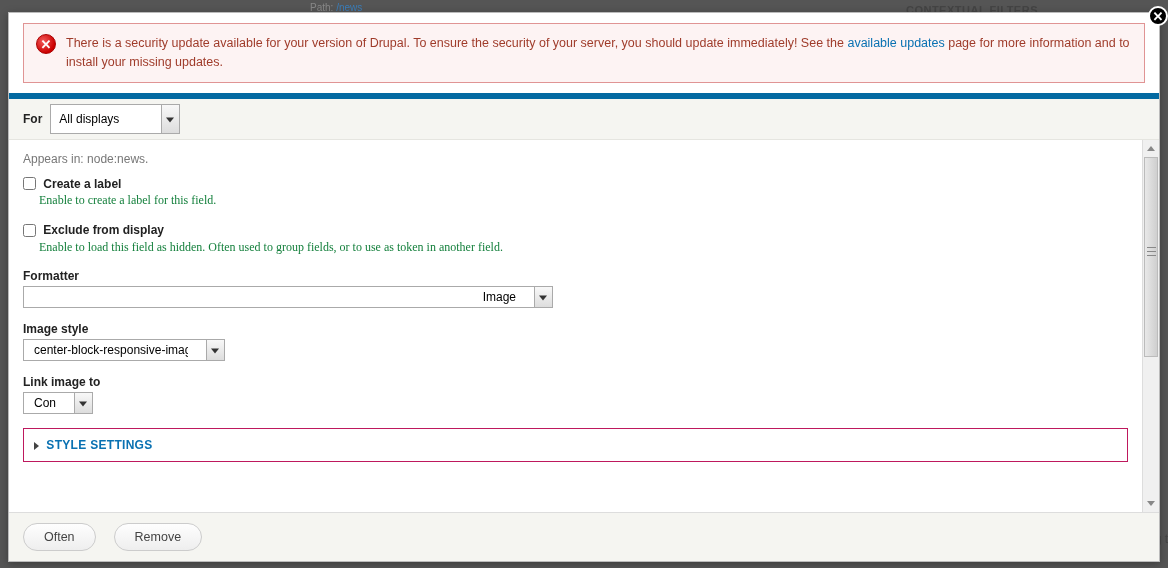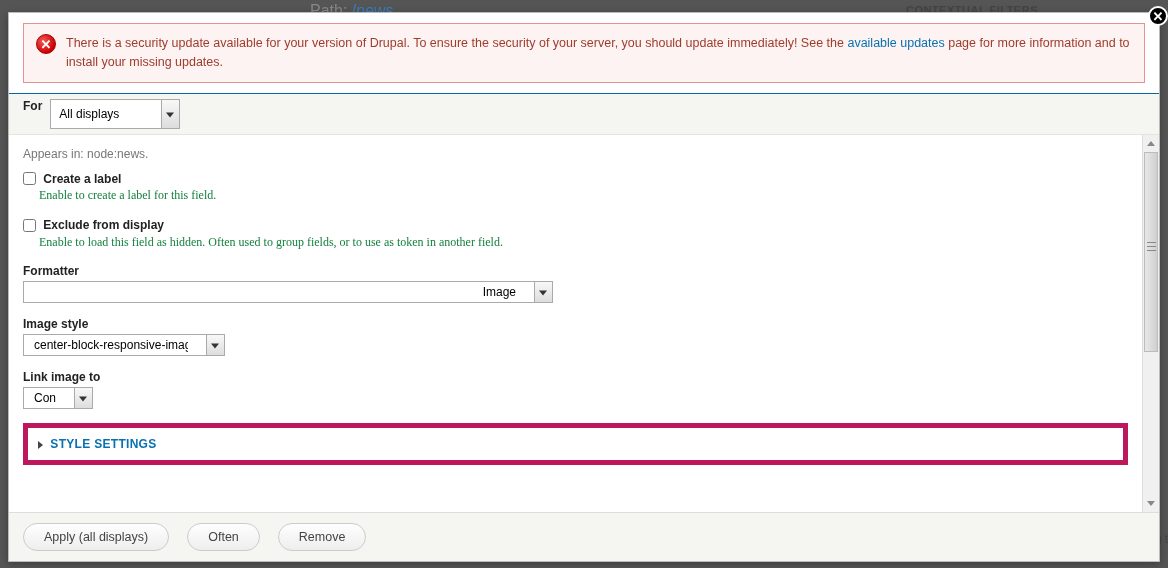--- a/index.html
+++ b/index.html
@@ -11,21 +11,21 @@
       height: 568px;
       overflow: hidden;
       position: relative;
       color: #333;
     }
     .bg-hint {
       position: absolute;
       top: 2px;
       left: 310px;
       color: #888;
-      font-size: 16px;
+      font-size: 10px;
       text-decoration: underline;
     }
     .bg-hint a { color: #3b7db8; text-decoration: none; }
     .bg-heading {
       position: absolute;
       top: 4px;
       right: 130px;
       color: #444;
       font-size: 11px;
       font-weight: bold;
@@ -102,25 +102,26 @@
       border: 1px solid #a00;
     }
     .alert-text {
       color: #9f3b2a;
       line-height: 1.5;
       font-size: 12.5px;
     }
     .alert-text a { color: #0971b2; text-decoration: none; }
     .for-bar {
       background: #f5f5f1;
-      border-top: 1px solid #0369a1;
+      border-top: 6px solid #0369a1;
       border-bottom: 1px solid #e5e5e0;
       padding: 5px 14px;
       margin-top: 10px;
       display: flex;
+      align-items: center;
       gap: 8px;
     }
     .for-bar label { font-weight: bold; color: #222; }
     .for-select {
       border: 1px solid #aaa;
       background: #fff;
       height: 30px;
       font-size: 12px;
       padding: 1px 20px 1px 4px;
       position: relative;
@@ -221,21 +222,21 @@
     .field-group { margin-bottom: 14px; }
     .wide-select {
       border: 1px solid #aaa;
       background: #fff;
       height: 22px;
       font-size: 12px;
       padding: 1px 20px 1px 6px;
       text-align: right;
     }
     .collapsible {
-      border: 5px solid #be185d;
+      border: 1px solid #be185d;
       padding: 9px 10px;
       margin-top: 8px;
     }
     .collapsible-title {
       color: #0971b2;
       font-weight: bold;
       font-size: 12px;
       letter-spacing: 0.3px;
     }
     .collapsible .tri {
@@ -348,17 +349,16 @@
       <div class="arrow up"></div>
       <div class="thumb"></div>
       <div class="tick" style="top:107px"></div>
       <div class="tick" style="top:111px"></div>
       <div class="tick" style="top:115px"></div>
       <div class="arrow down"></div>
     </div>
   </div>
 
   <div class="modal-footer">
-    <button class="pill-btn">Apply (all displays)</button>
     <button class="pill-btn">Often</button>
     <button class="pill-btn">Remove</button>
   </div>
 </div>
 
 </body></html>

